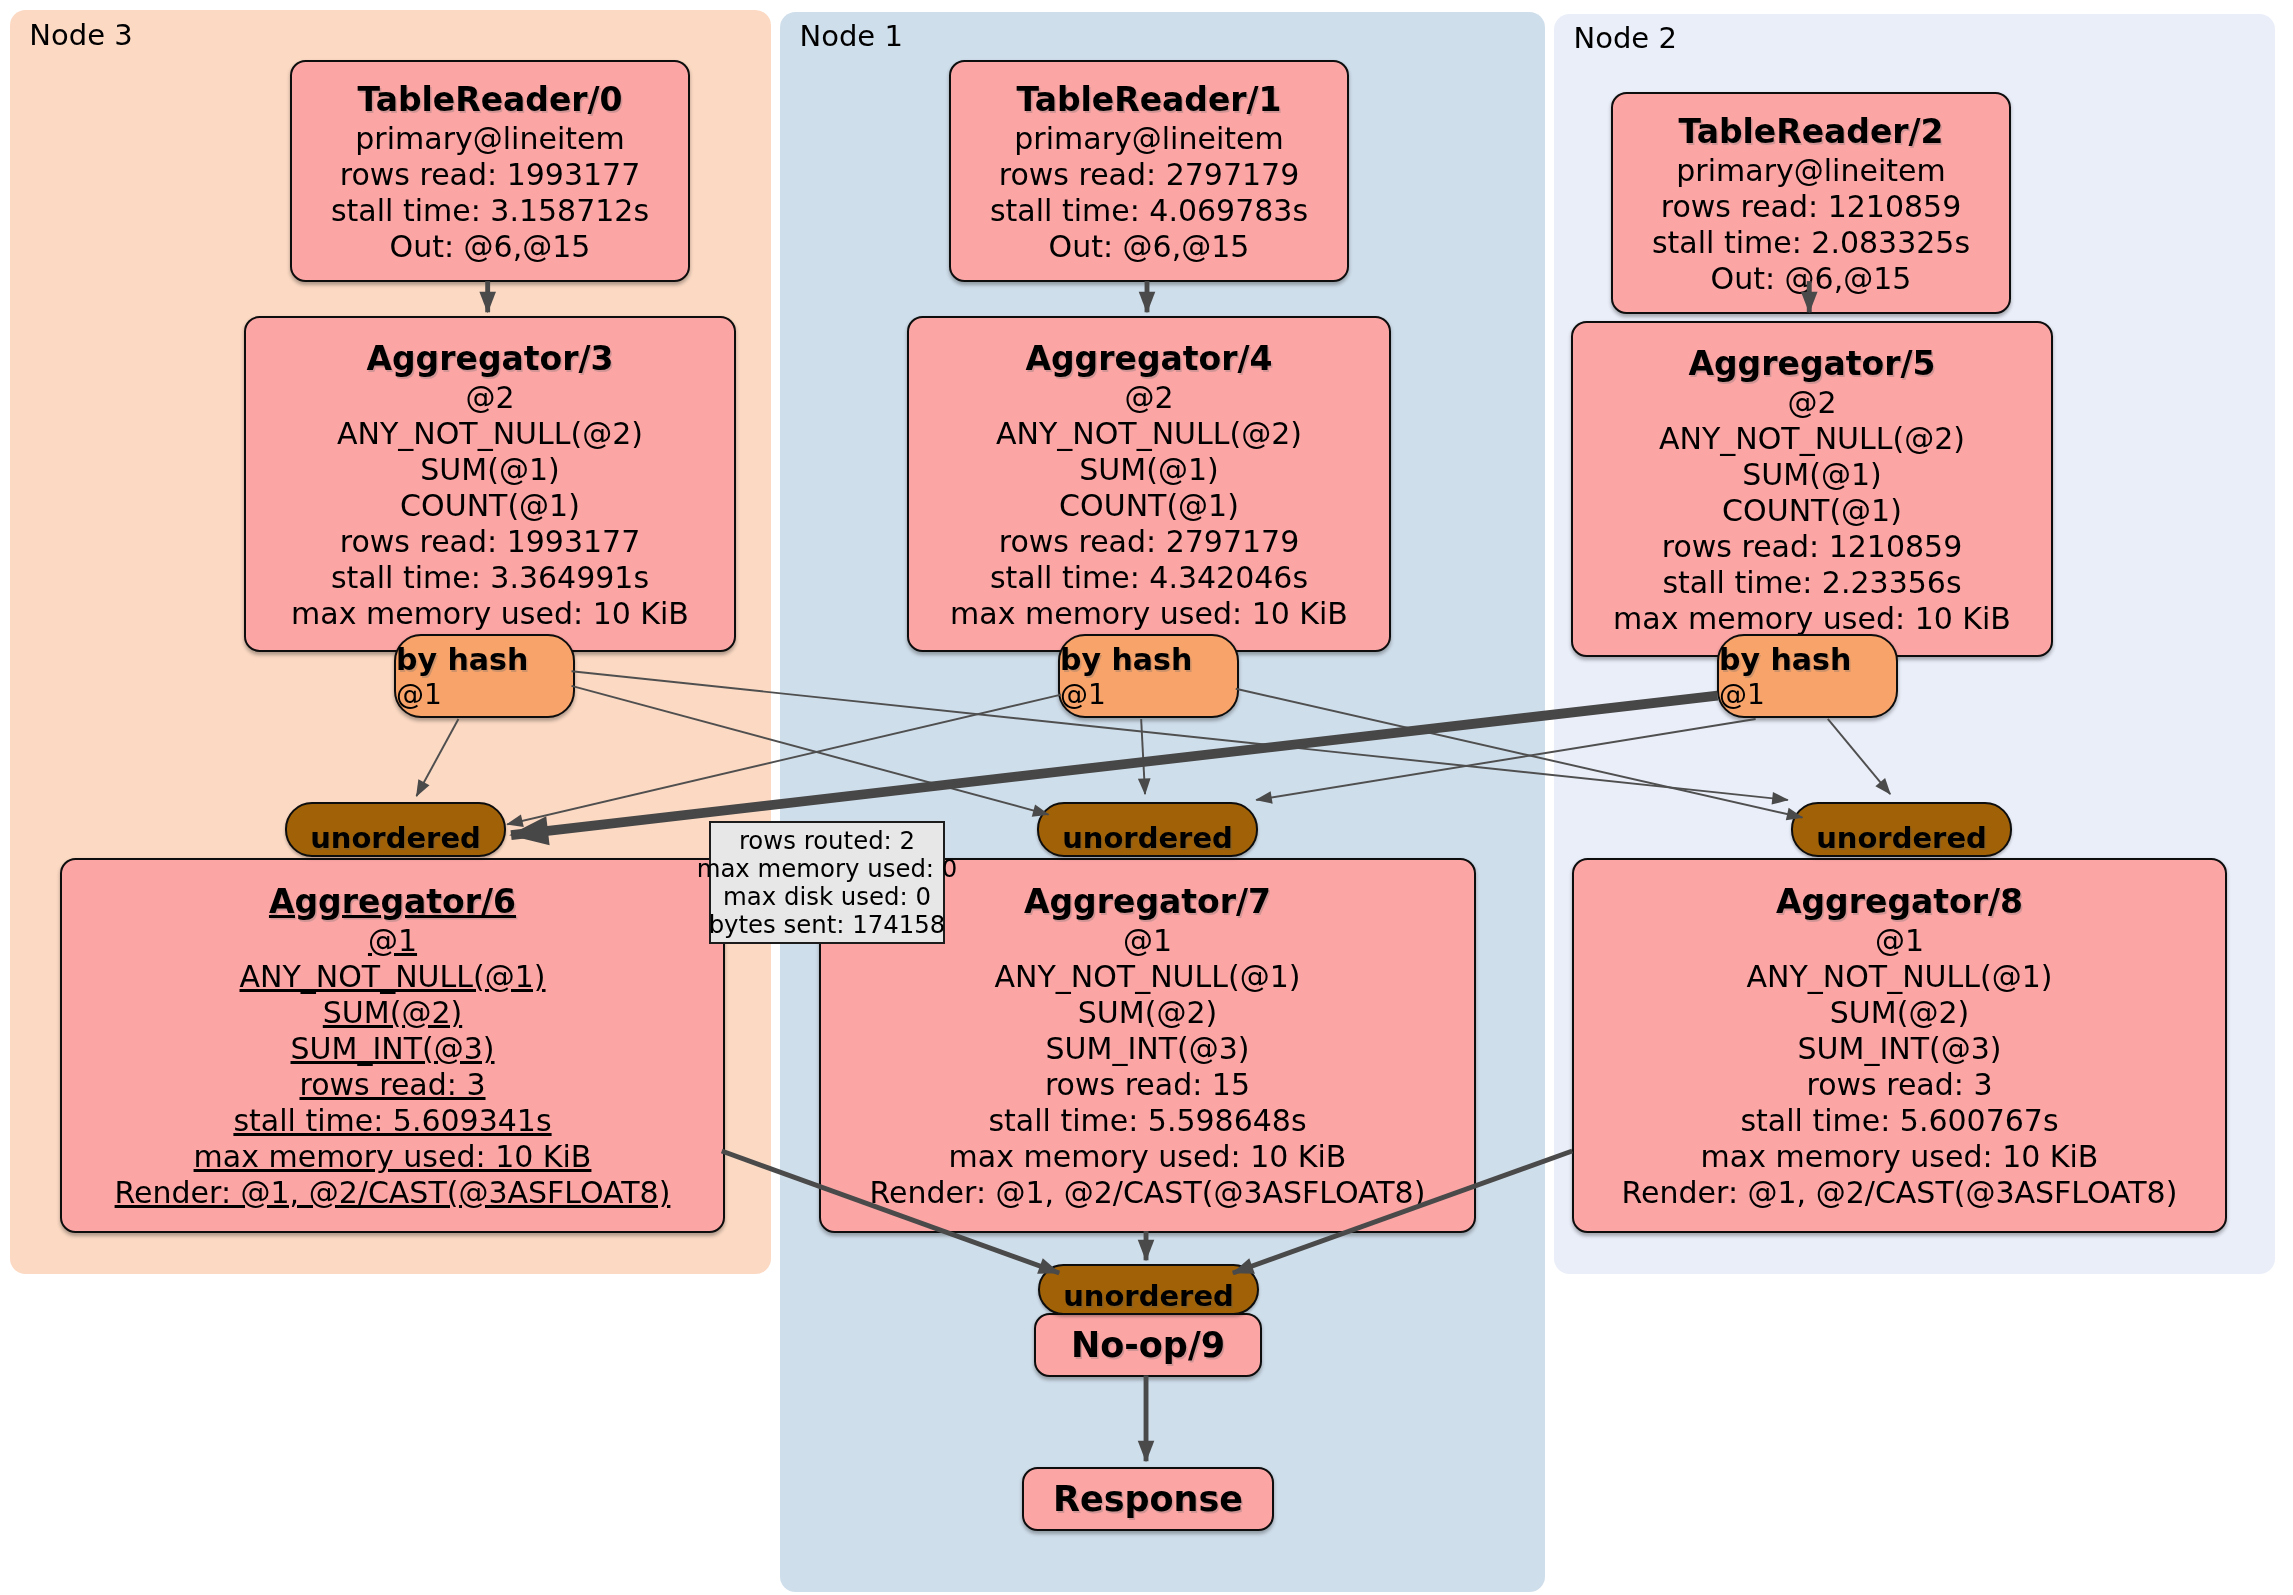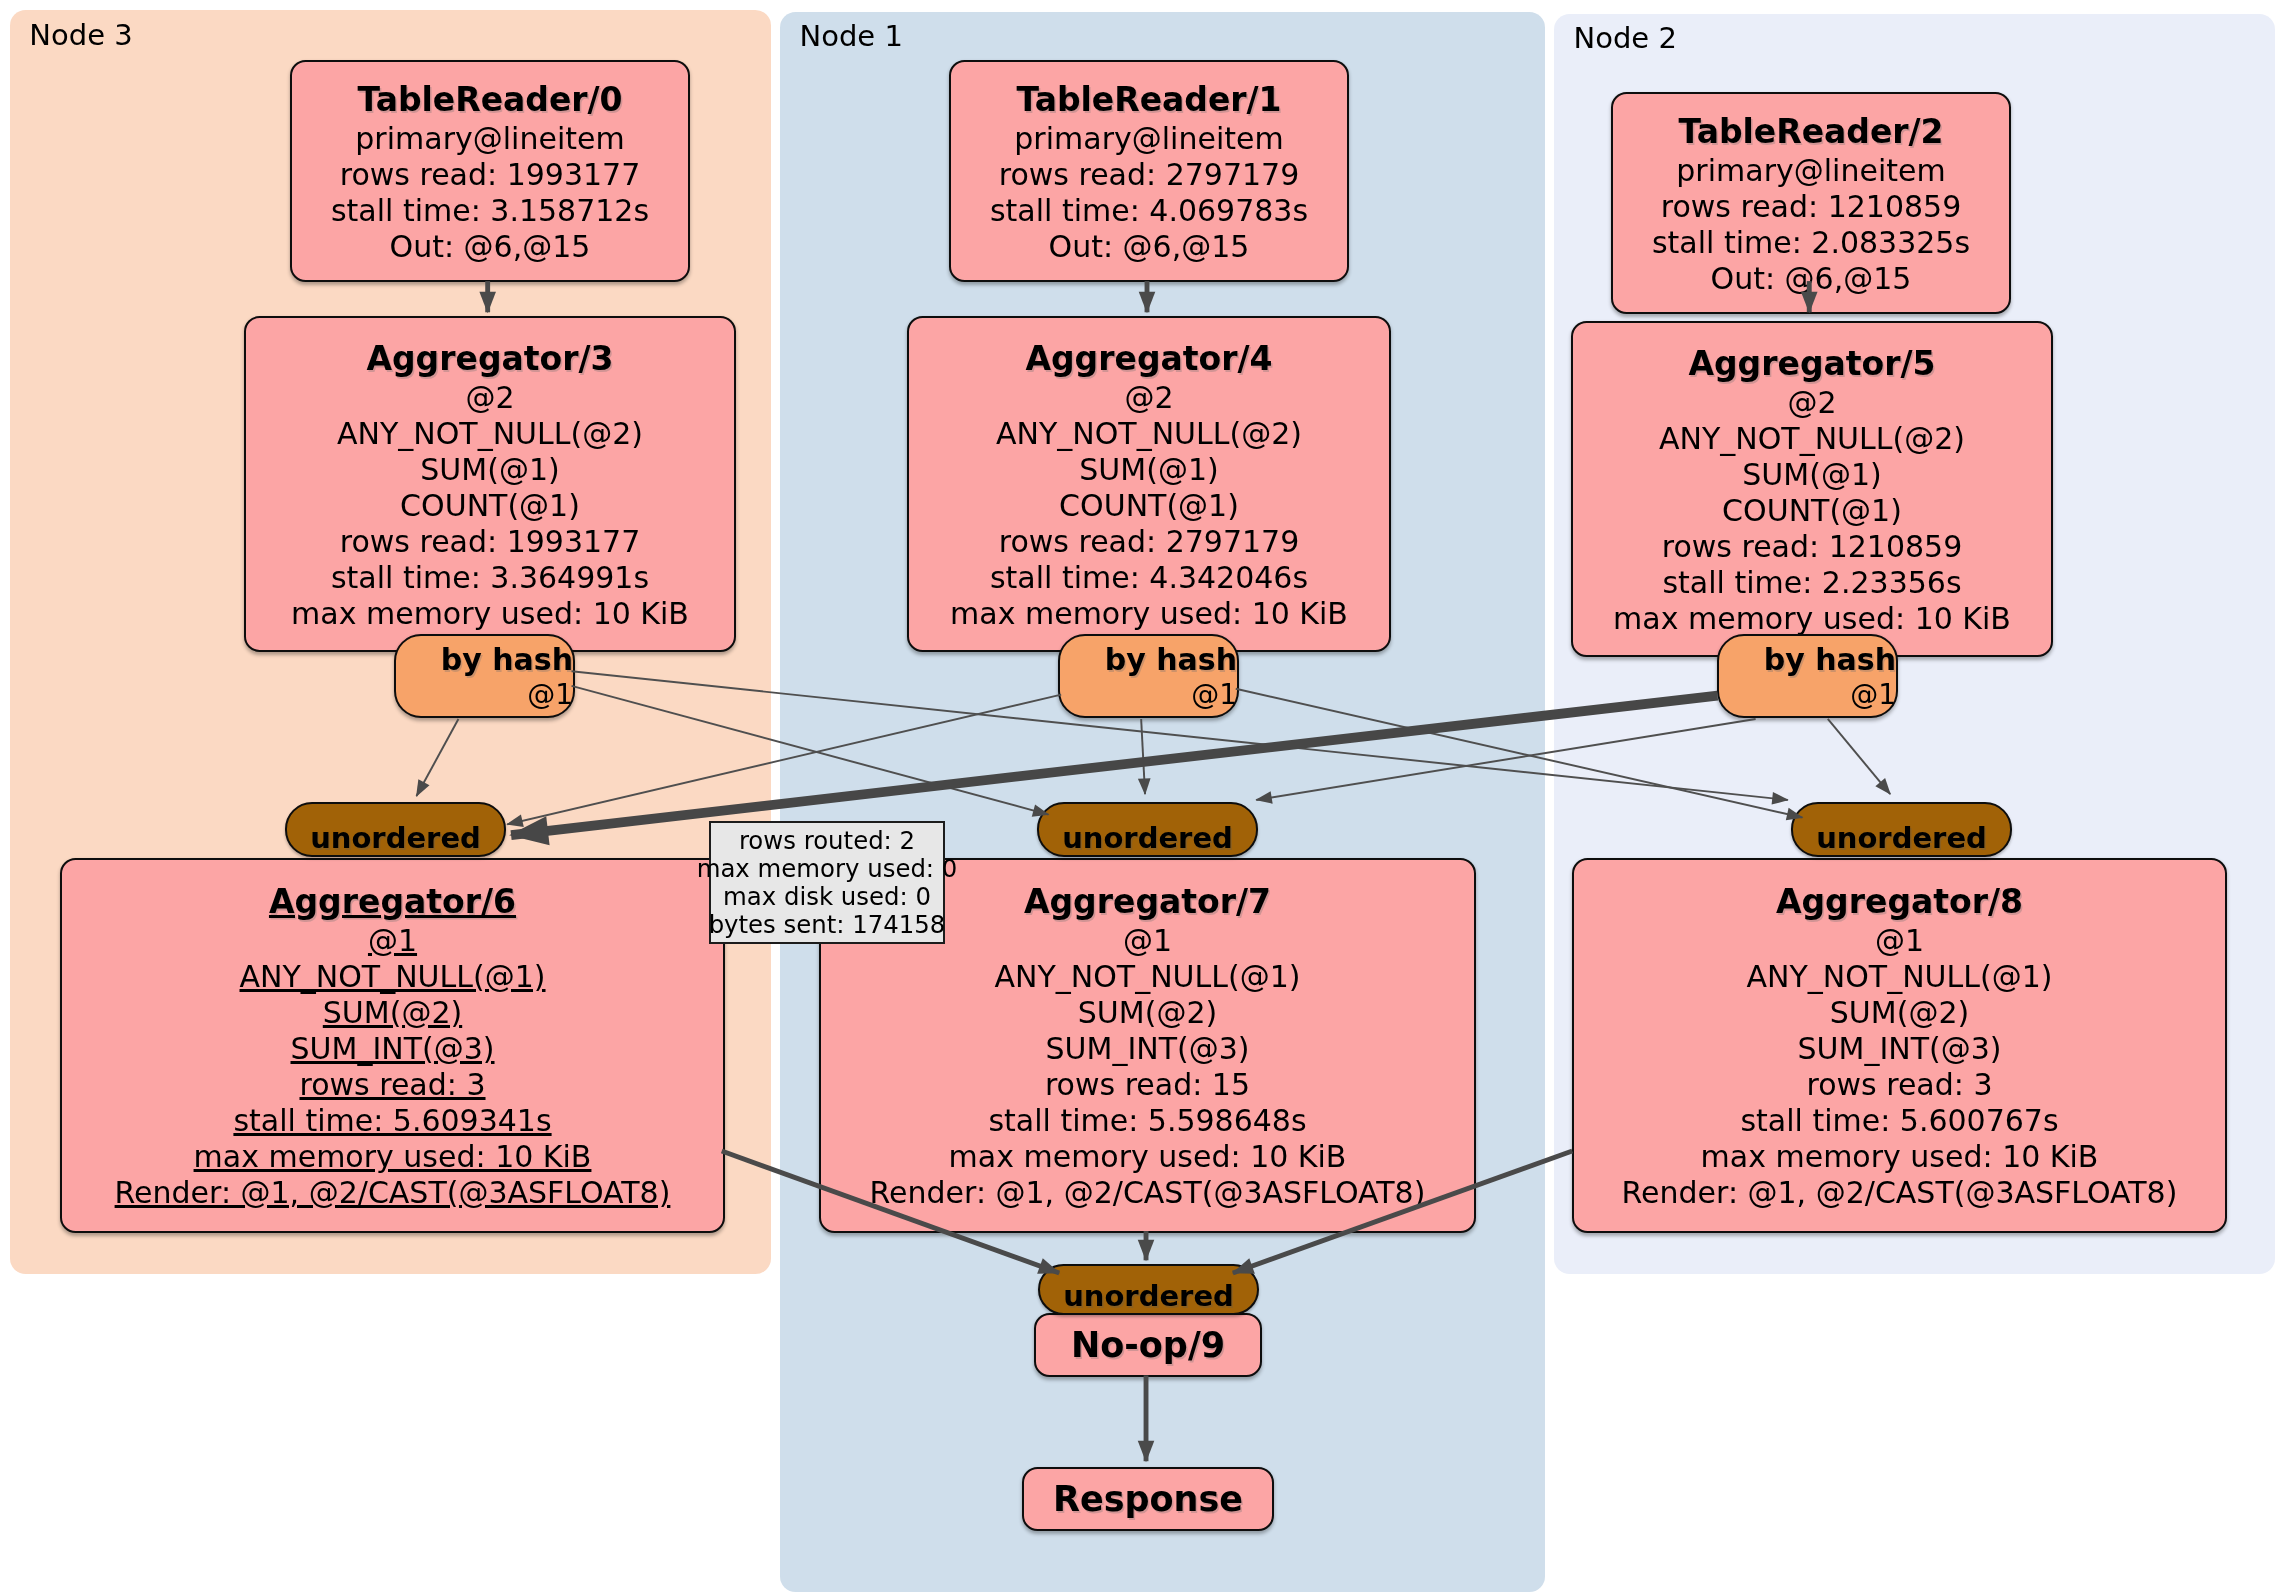--- a/index.html
+++ b/index.html
@@ -5,21 +5,21 @@
   html,body{margin:0;padding:0;background:#ffffff;}
   body{width:2294px;height:1596px;position:relative;font-family:"DejaVu Sans","Liberation Sans",sans-serif;color:#000;}
   .panel{position:absolute;border-radius:15.6px;z-index:0;}
   .panel-label{position:absolute;top:7.8px;left:19.5px;font-size:29px;z-index:1;}
   .node-box{position:absolute;background:#fca5a5;border:2.9px solid #0d0d0d;border-radius:15.6px;
     display:flex;flex-direction:column;align-items:center;justify-content:center;text-align:center;
     z-index:3;box-shadow:0 2.9px 3.9px rgba(0,0,0,.30);}
   .box-title{font-size:33px;font-weight:bold;line-height:43px;text-shadow:1.5px 1.5px 0 rgba(110,110,110,.30);}
   .box-line{font-size:30px;line-height:36px;white-space:nowrap;}
   .router{position:absolute;background:#f7a369;border:2.9px solid #0d0d0d;border-radius:27px;
-    display:flex;flex-direction:column;align-items:flex-end;justify-content:center;text-align:center;
+    display:flex;flex-direction:column;align-items:flex-start;justify-content:center;text-align:center;
     z-index:3;box-shadow:0 2.9px 3.9px rgba(0,0,0,.30);}
   .router-label{font-size:30px;font-weight:bold;line-height:36px;text-shadow:1.5px 1.5px 0 rgba(110,110,110,.30);}
   .router-detail{font-size:28px;line-height:33px;}
   .stream{position:absolute;background:#a16207;border:2.9px solid #0d0d0d;border-radius:27px;
     display:flex;align-items:flex-end;justify-content:center;font-size:29px;font-weight:bold;
     z-index:4;box-shadow:0 2px 2.9px rgba(0,0,0,.28);text-shadow:1.5px 1.5px 0 rgba(90,90,90,.30);}
   .big-title .box-title{font-size:35px;}
   .edges{position:absolute;left:0;top:0;z-index:5;pointer-events:none;}
   .edges line.thin{stroke:#4f4f4f;stroke-width:2;}
   .edges line.mid{stroke:#4a4a4a;stroke-width:5;}

